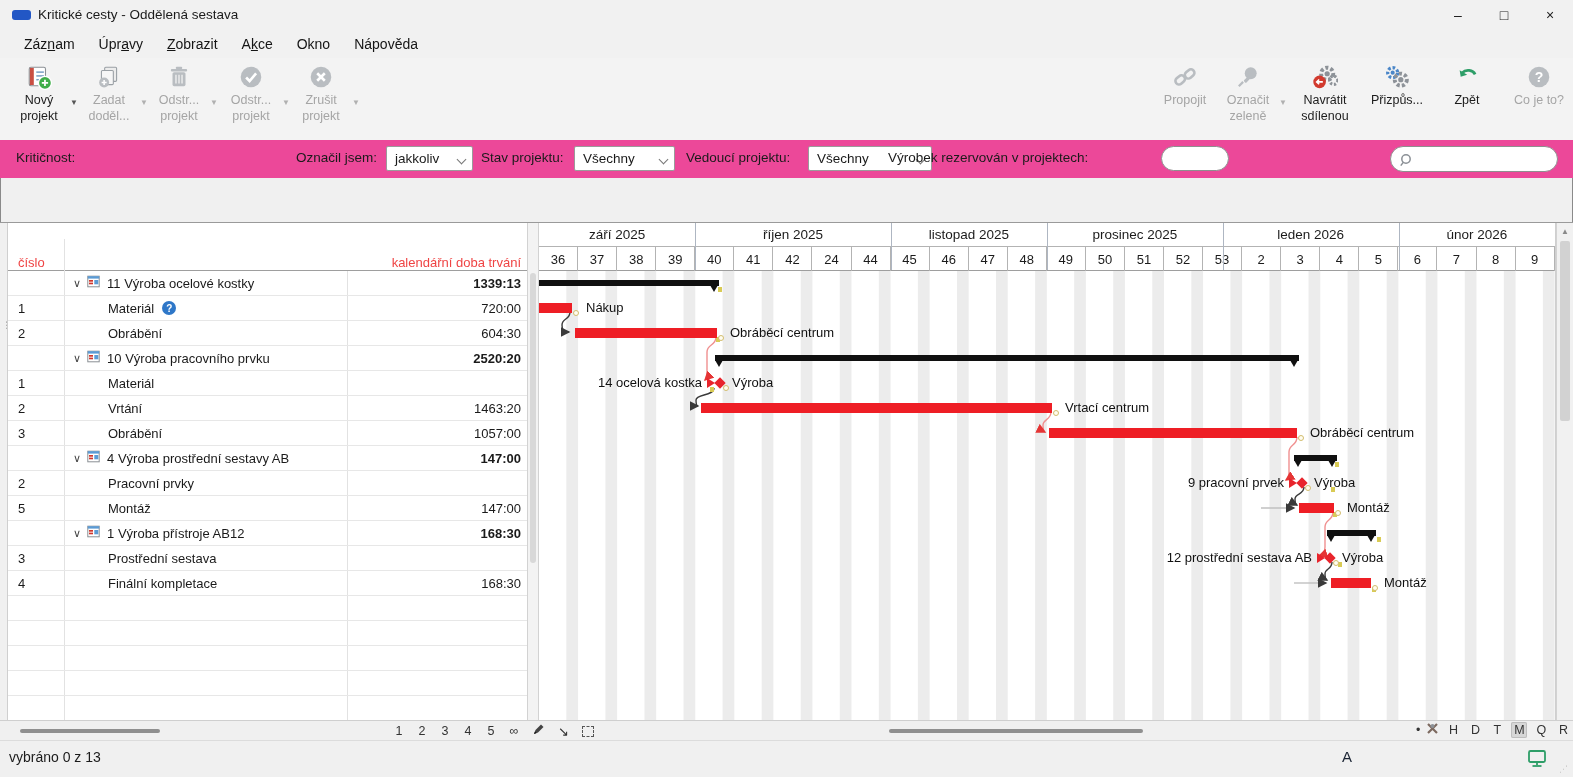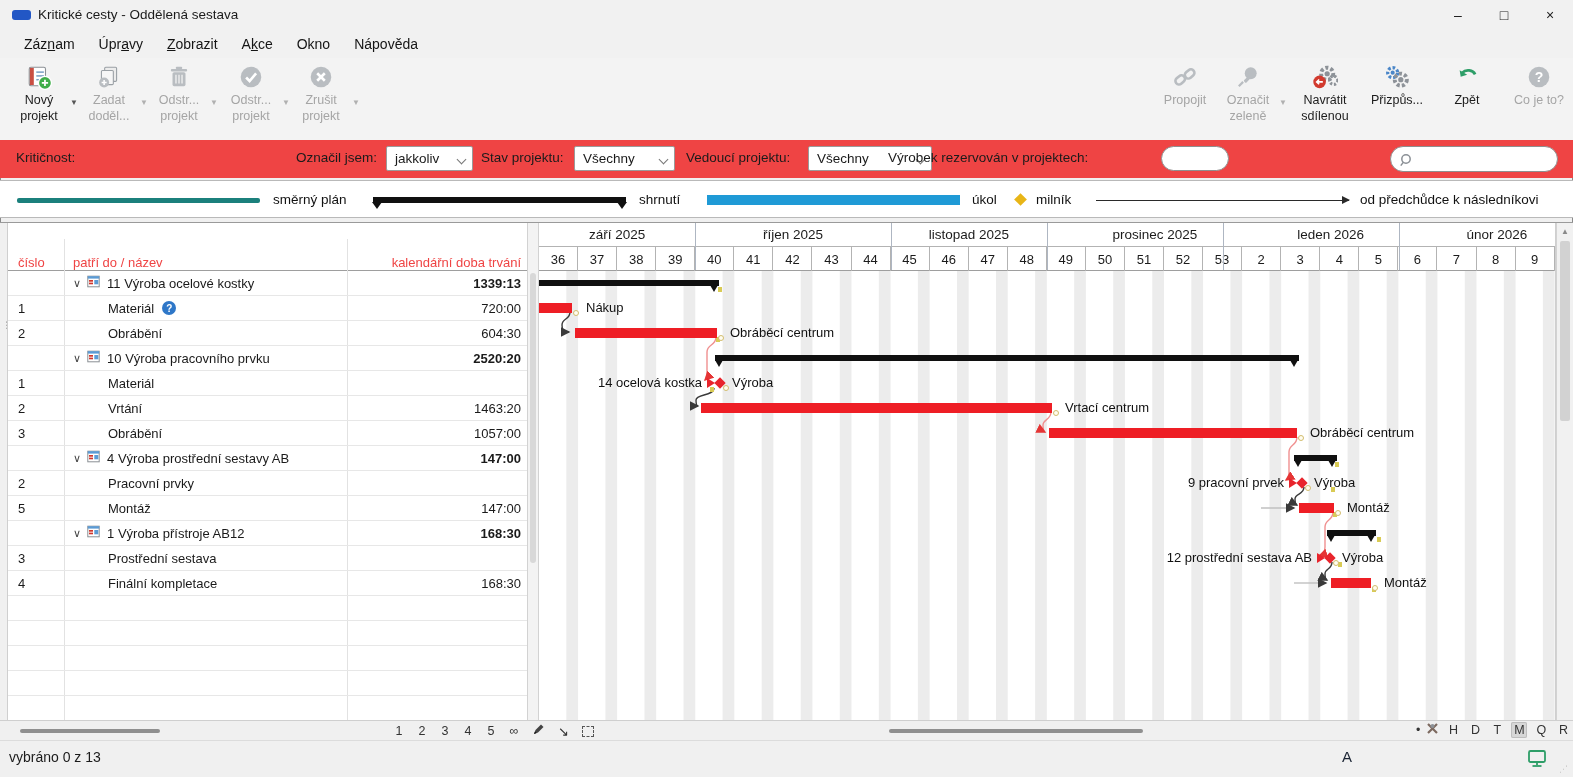--- a/index.html
+++ b/index.html
@@ -17,21 +17,21 @@
   .menu-item{font-size:14px;padding:3px 10px;color:#151515;}
   .menu-item u{text-decoration:underline;}
   
   .toolbar{position:absolute;left:0;top:58px;width:1573px;height:82px;background:#f3f3f3;border-bottom:1px solid #d6d6d6;}
   .tbtn{position:absolute;top:6px;width:66px;text-align:center;font-size:12.5px;line-height:1.3;color:#1c1c1c;}
   .tbtn .ticon{display:block;margin:0 auto 2px;width:26px;height:26px;}
   .tbtn.disabled{color:#a5a5a5;}
   .tbtn .drop{position:absolute;right:-6px;top:34px;font-size:8px;color:#555;}
   .tbtn.disabled .drop{color:#b0b0b0;}
   
-  .filterbar{position:absolute;left:0;top:140px;width:1573px;height:38px;background:#ef4444;}
+  .filterbar{position:absolute;left:0;top:140px;width:1573px;height:38px;background:#ec4899;}
   .flabel{position:absolute;top:10px;font-size:13.5px;color:#1b1b1b;white-space:nowrap;}
   .fselect{position:absolute;top:6px;height:25px;background:#fff;border:1px solid #9b9b9b;border-radius:2px;
            font-size:13.5px;display:flex;align-items:center;padding:0 20px 0 8px;box-sizing:border-box;}
   .fselect .chev{position:absolute;right:7px;top:9px;width:6px;height:6px;border-right:1.4px solid #777;border-bottom:1.4px solid #777;transform:rotate(45deg);}
   .finput{position:absolute;top:6px;height:25px;border:1px solid #8f8f8f;border-radius:13px;background:#fff;box-sizing:border-box;
           font-family:"Liberation Sans",sans-serif;font-size:13px;padding:0 10px;outline:none;}
   .searchwrap{position:absolute;top:6px;left:1390px;width:168px;height:26px;border:1px solid #8f8f8f;border-radius:13px;background:#fff;box-sizing:border-box;}
   .searchwrap svg{position:absolute;left:6px;top:3px;}
   .searchwrap input{position:absolute;left:26px;top:2px;width:132px;height:20px;border:none;outline:none;font-family:"Liberation Sans",sans-serif;font-size:13px;background:transparent;}
   
@@ -257,47 +257,29 @@
     <input class="finput" style="left: 1161px; width: 68px;" value="">
     <div class="searchwrap">
       <svg width="20" height="20" viewBox="0 0 20 20">
         <circle cx="9" cy="9" r="4.2" fill="none" stroke="#8b9096" stroke-width="1.5"></circle>
         <path d="M6.2 12.4l-2.4 3.2" stroke="#8b9096" stroke-width="1.5"></path>
       </svg>
       <input value="" style="">
     </div>
   </div>
 
-  <div class="legend">
-    <div class="lg-line-baseline" style="left:17px;width:243px;"></div>
-    <span class="lg-label" style="left:273px;">směrný plán</span>
-    <div class="lg-summary" style="left:373px;width:253px;">
-      <i style="left:-1px;"></i>
-        <i style="right:-1px;"></i>
-    </div>
-    <span class="lg-label" style="left:639px;">shrnutí</span>
-    <div class="lg-task" style="left:707px;width:253px;"></div>
-    <span class="lg-label" style="left:972px;">úkol</span>
-    <div class="lg-diamond" style="left:1016px;"></div>
-    <span class="lg-label" style="left:1036px;">milník</span>
-    <div class="lg-link" style="left:1096px;width:253px;">
-        <i></i>
-      </div>
-    <span class="lg-label" style="left:1360px;">od předchůdce k následníkovi</span>
-  </div>
 
   <div class="main">
     <div class="leftstrip">
         <div class="grip-v">⋮</div>
       </div>
 
     <div class="table">
       <div class="thead">
         <div class="th" style="left:0;width:57px;padding-left:10px;border-right:1px solid #e2e2e2;">číslo</div>
-        <div class="th" style="left:57px;width:283px;padding-left:8px;border-right:1px solid #e2e2e2;">patří do / název</div>
         <div class="th" style="left:340px;width:179px;justify-content:flex-end;padding-right:6px;">kalendářní doba trvání</div>
       </div>
       <div class="tbody" id="tbody">
           <div class="trow">
             <div class="c-num"></div>
             <div class="c-name">
               <span class="chev-open">∨</span>
               <span class="g-ico"><svg width="13" height="13" viewBox="0 0 13 13">
                   <rect x="0.8" y="1.2" width="11.4" height="10.6" fill="#fff" stroke="#8a8f94"></rect>
                   <rect x="0.8" y="1.2" width="11.4" height="2.4" fill="#5b9bd5"></rect>
@@ -449,33 +431,33 @@
     <div class="vmini">
         <div class="thumb"></div>
       </div>
 
     <div class="chart">
       <div class="ghead" id="ghead">
         <div class="gmonths" id="gmonths">
             <div class="gmonth" style="width: 156.308px;">září 2025</div>
             <div class="gmonth" style="width: 195.385px;">říjen 2025</div>
             <div class="gmonth" style="width: 156.308px;">listopad 2025</div>
-            <div class="gmonth" style="width: 175.846px; margin-left: 20px;">prosinec 2025</div>
+            <div class="gmonth" style="width: 175.846px;">prosinec 2025</div>
             <div class="gmonth" style="width: 175.846px;">leden 2026</div>
             <div class="gmonth" style="width: 156.308px;">únor 2026</div>
           </div>
         <div class="gweeks" id="gweeks">
             <div class="gweek" style="width: 39.077px; min-width: 39.077px;">36</div>
             <div class="gweek" style="width: 39.077px; min-width: 39.077px;">37</div>
             <div class="gweek" style="width: 39.077px; min-width: 39.077px; text-align: right;">38</div>
             <div class="gweek" style="width: 39.077px; min-width: 39.077px;">39</div>
             <div class="gweek" style="width: 39.077px; min-width: 39.077px;">40</div>
             <div class="gweek" style="width: 39.077px; min-width: 39.077px;">41</div>
             <div class="gweek" style="width: 39.077px; min-width: 39.077px;">42</div>
-            <div class="gweek" style="width: 39.077px; min-width: 39.077px;">43</div>
+            <div class="gweek" style="width: 39.077px; min-width: 39.077px;">24</div>
             <div class="gweek" style="width: 39.077px; min-width: 39.077px;">44</div>
             <div class="gweek" style="width: 39.077px; min-width: 39.077px;">45</div>
             <div class="gweek" style="width: 39.077px; min-width: 39.077px;">46</div>
             <div class="gweek" style="width: 39.077px; min-width: 39.077px;">47</div>
             <div class="gweek" style="width: 39.077px; min-width: 39.077px;">48</div>
             <div class="gweek" style="width: 39.077px; min-width: 39.077px;">49</div>
             <div class="gweek" style="width: 39.077px; min-width: 39.077px;">50</div>
             <div class="gweek" style="width: 39.077px; min-width: 39.077px;">51</div>
             <div class="gweek" style="width: 39.077px; min-width: 39.077px;">52</div>
             <div class="gweek" style="width: 39.077px; min-width: 39.077px;">53</div>

